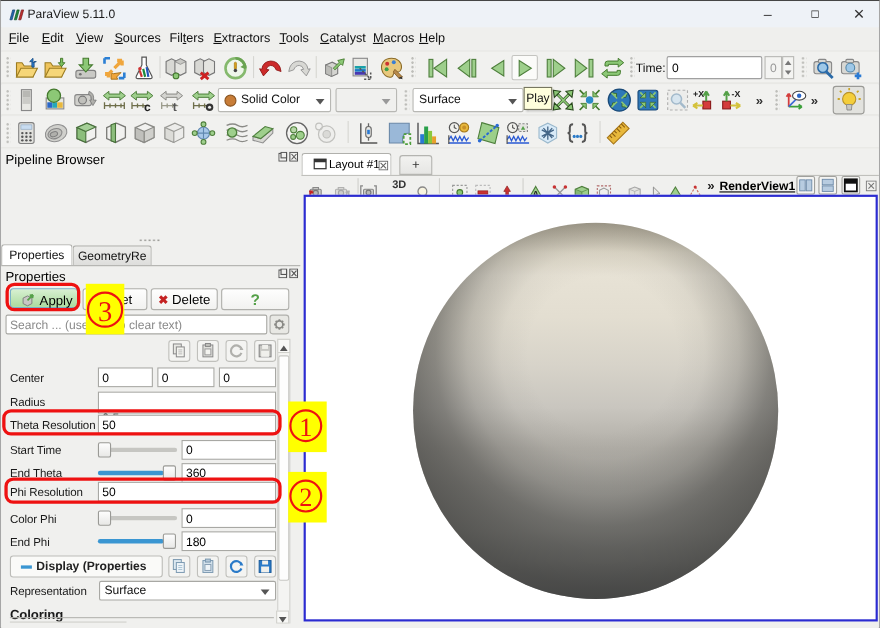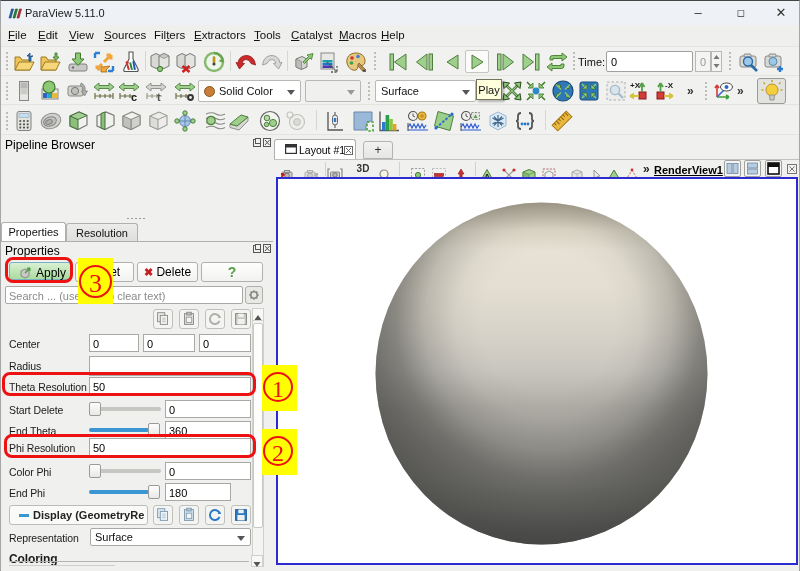--- a/index.html
+++ b/index.html
@@ -628,21 +628,21 @@
     </svg>
       </span>
   </div>
 
   <div id="leftdock">
     <div class="dockhead abs" style="left:4px;top:3px">Pipeline Browser</div>
 
     <div class="abs" style="left:125px;top:82px;width:20px;height:3px;background-image:radial-gradient(circle,#9a9a96 0.8px,transparent 1px);background-size:4px 3px"></div>
 
     <div class="tab" style="left:0px;top:87px;width:65px;height:19px;background:#f0f0ee;border:1px solid #b0b0ac;border-bottom:none;border-radius:3px 3px 0 0;background:#fff;line-height:19px">Properties</div>
-    <div class="tab" style="left:65px;top:88px;width:72px;height:18px;background:linear-gradient(#ececea,#dededc);border:1px solid #b0b0ac;border-bottom:none;border-radius:3px 3px 0 0;line-height:18px">Resolution</div>
+    <div class="tab" style="left:65px;top:88px;width:72px;height:18px;background:linear-gradient(#ececea,#dededc);border:1px solid #b0b0ac;border-bottom:none;border-radius:3px 3px 0 0;line-height:18px">GeometryRe</div>
     <div class="abs" style="left:0;top:106px;width:272px;height:1px;background:#b0b0ac"></div>
     <div class="dockhead abs" style="left:4px;top:109px">Properties</div>
 
     <svg class="abs" style="left:252px;top:3px" width="18" height="9" viewBox="0 0 18 9">
         <rect x="0.5" y="1.5" width="7" height="7" fill="none" stroke="#555"></rect>
         <rect x="2.5" y="0.5" width="5" height="5" fill="#f0f0ee" stroke="#555"></rect>
         <rect x="10.5" y="0.5" width="7" height="8" fill="none" stroke="#555"></rect>
         <path d="M12 2 L16.5 7 M16.5 2 L12 7" stroke="#555" stroke-width="1"></path>
       </svg>
     <svg class="abs" style="left:252px;top:109px" width="18" height="9" viewBox="0 0 18 9">
@@ -699,46 +699,46 @@
     <div class="pfield" style="left:88px;top:199px;width:50px;height:18px;padding-top:3px">0</div>
     <div class="pfield" style="left:142px;top:199px;width:52px;height:18px;padding-top:3px">0</div>
     <div class="pfield" style="left:198px;top:199px;width:52px;height:18px;padding-top:3px">0</div>
 
     <div class="plabel" style="top:225px">Radius</div>
     <div class="pfield" style="left:88px;top:221px;width:162px;height:18px;padding-top:18px">0.5</div>
 
     <div class="plabel" style="top:246px">Theta Resolution</div>
     <div class="pfield" style="left:88px;top:242px;width:162px;height:18px;padding-top:3px">50</div>
 
-    <div class="plabel" style="top:269px">Start Delete</div>
+    <div class="plabel" style="top:269px">Start Time</div>
     <div class="slider-groove" style="left:88px;top:272px;width:72px"></div>
     <div class="slider-handle" style="left:88px;top:267px"></div>
     <div class="pfield" style="left:164px;top:265px;width:86px;height:18px;padding-top:3px">0</div>
 
     <div class="plabel" style="top:290px">End Theta</div>
     <div class="slider-fill" style="left:88px;top:293px;width:60px"></div>
     <div class="slider-handle" style="left:147px;top:288px"></div>
     <div class="pfield" style="left:164px;top:286px;width:86px;height:18px;padding-top:3px">360</div>
 
     <div class="plabel" style="top:307px">Phi Resolution</div>
     <div class="pfield" style="left:88px;top:303px;width:162px;height:18px;padding-top:3px">50</div>
 
     <div class="plabel" style="top:331px">Color Phi</div>
     <div class="slider-groove" style="left:88px;top:334px;width:72px"></div>
     <div class="slider-handle" style="left:88px;top:329px"></div>
     <div class="pfield" style="left:164px;top:327px;width:86px;height:18px;padding-top:3px">0</div>
 
     <div class="plabel" style="top:352px">End Phi</div>
     <div class="slider-fill" style="left:88px;top:355px;width:60px"></div>
     <div class="slider-handle" style="left:147px;top:350px"></div>
-    <div class="pfield" style="left:164px;top:348px;width:66px;height:18px;padding-top:3px">180</div>
+    <div class="pfield" style="left:164px;top:348px;width:86px;height:18px;padding-top:3px">180</div>
 
     <div class="sechdr" style="top:370px">
       <span class="abs" style="left:9px;top:8px;width:10px;height:3px;background:#3a96d2"></span>
-      <span class="abs" style="left:23px;top:3px">Display (GeometryRe</span>
+      <span class="abs" style="left:23px;top:3px">Display (Properties</span>
     </div>
     <div class="icobtn" style="left:152px;top:370px"><svg viewBox="0 0 20 20">
           <rect x="4" y="3" width="8" height="10" fill="#dce8f0" stroke="#7a98b0"></rect>
           <rect x="7" y="6" width="8" height="10" fill="#eef4f8" stroke="#7a98b0"></rect>
           <path d="M9 9 L13 9 M9 11 L13 11 M9 13 L13 13" stroke="#9ab8cc" stroke-width="0.8"></path>
         </svg></div>
     <div class="icobtn" style="left:178px;top:370px"><svg viewBox="0 0 20 20">
           <rect x="5" y="4" width="10" height="12" fill="#d4e2ec" stroke="#7a98b0"></rect>
           <rect x="7.5" y="2.5" width="5" height="3" fill="#b4c8d8" stroke="#7a98b0"></rect>
           <rect x="7" y="8" width="6" height="6" fill="#eef4f8" stroke="#88a0b4"></rect>

